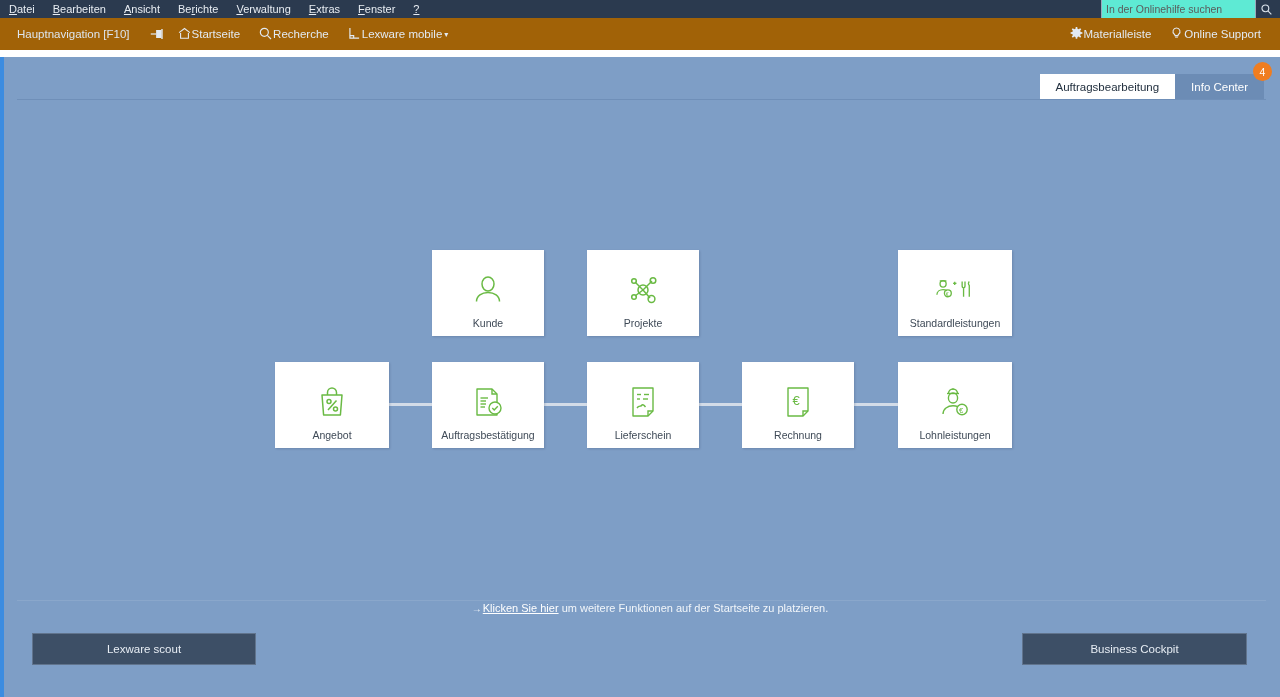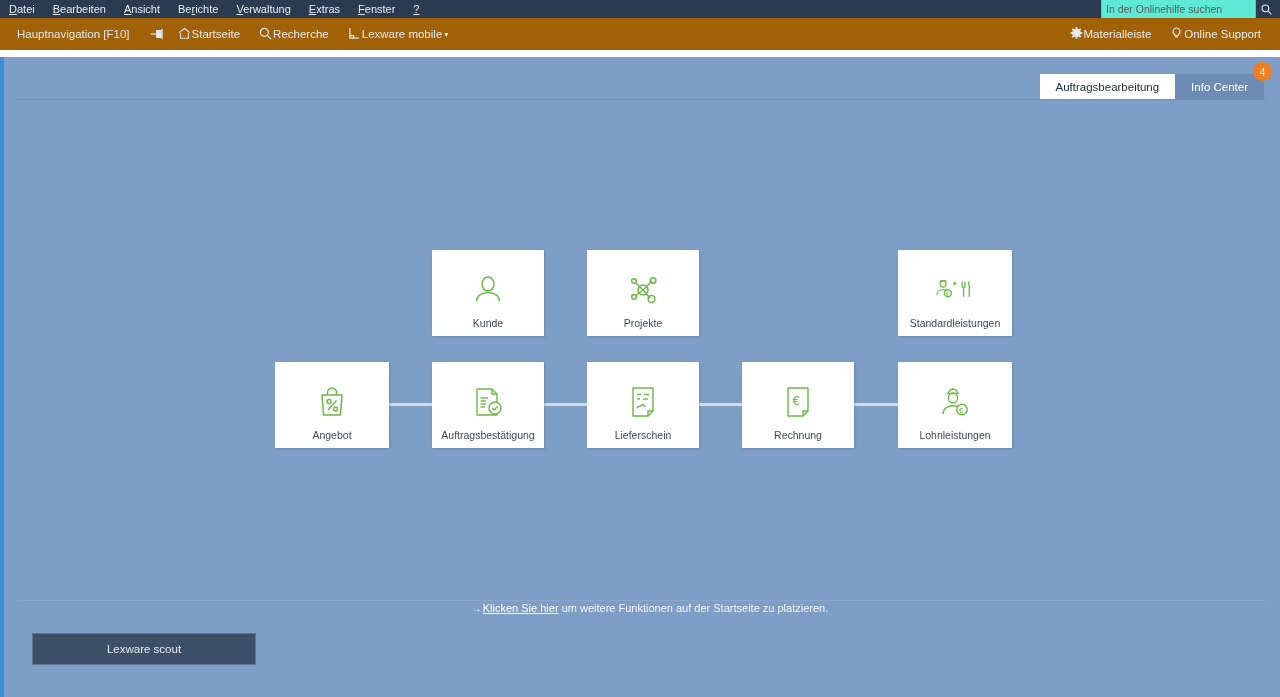--- a/index.html
+++ b/index.html
@@ -363,15 +363,18 @@
 
     <div class="hr-bottom"></div>
 
     <div class="foot-note">
       <span class="arrow">→</span><a>Klicken Sie hier</a><span> um weitere Funktionen auf der Startseite zu platzieren.</span>
     </div>
 
     <div class="foot-btn left">
       <span>Lexware scout</span>
     </div>
+    <div class="foot-btn right">
+      <span>Business Cockpit</span>
+    </div>
 
   </div>
 </div>
 
 </body></html>

